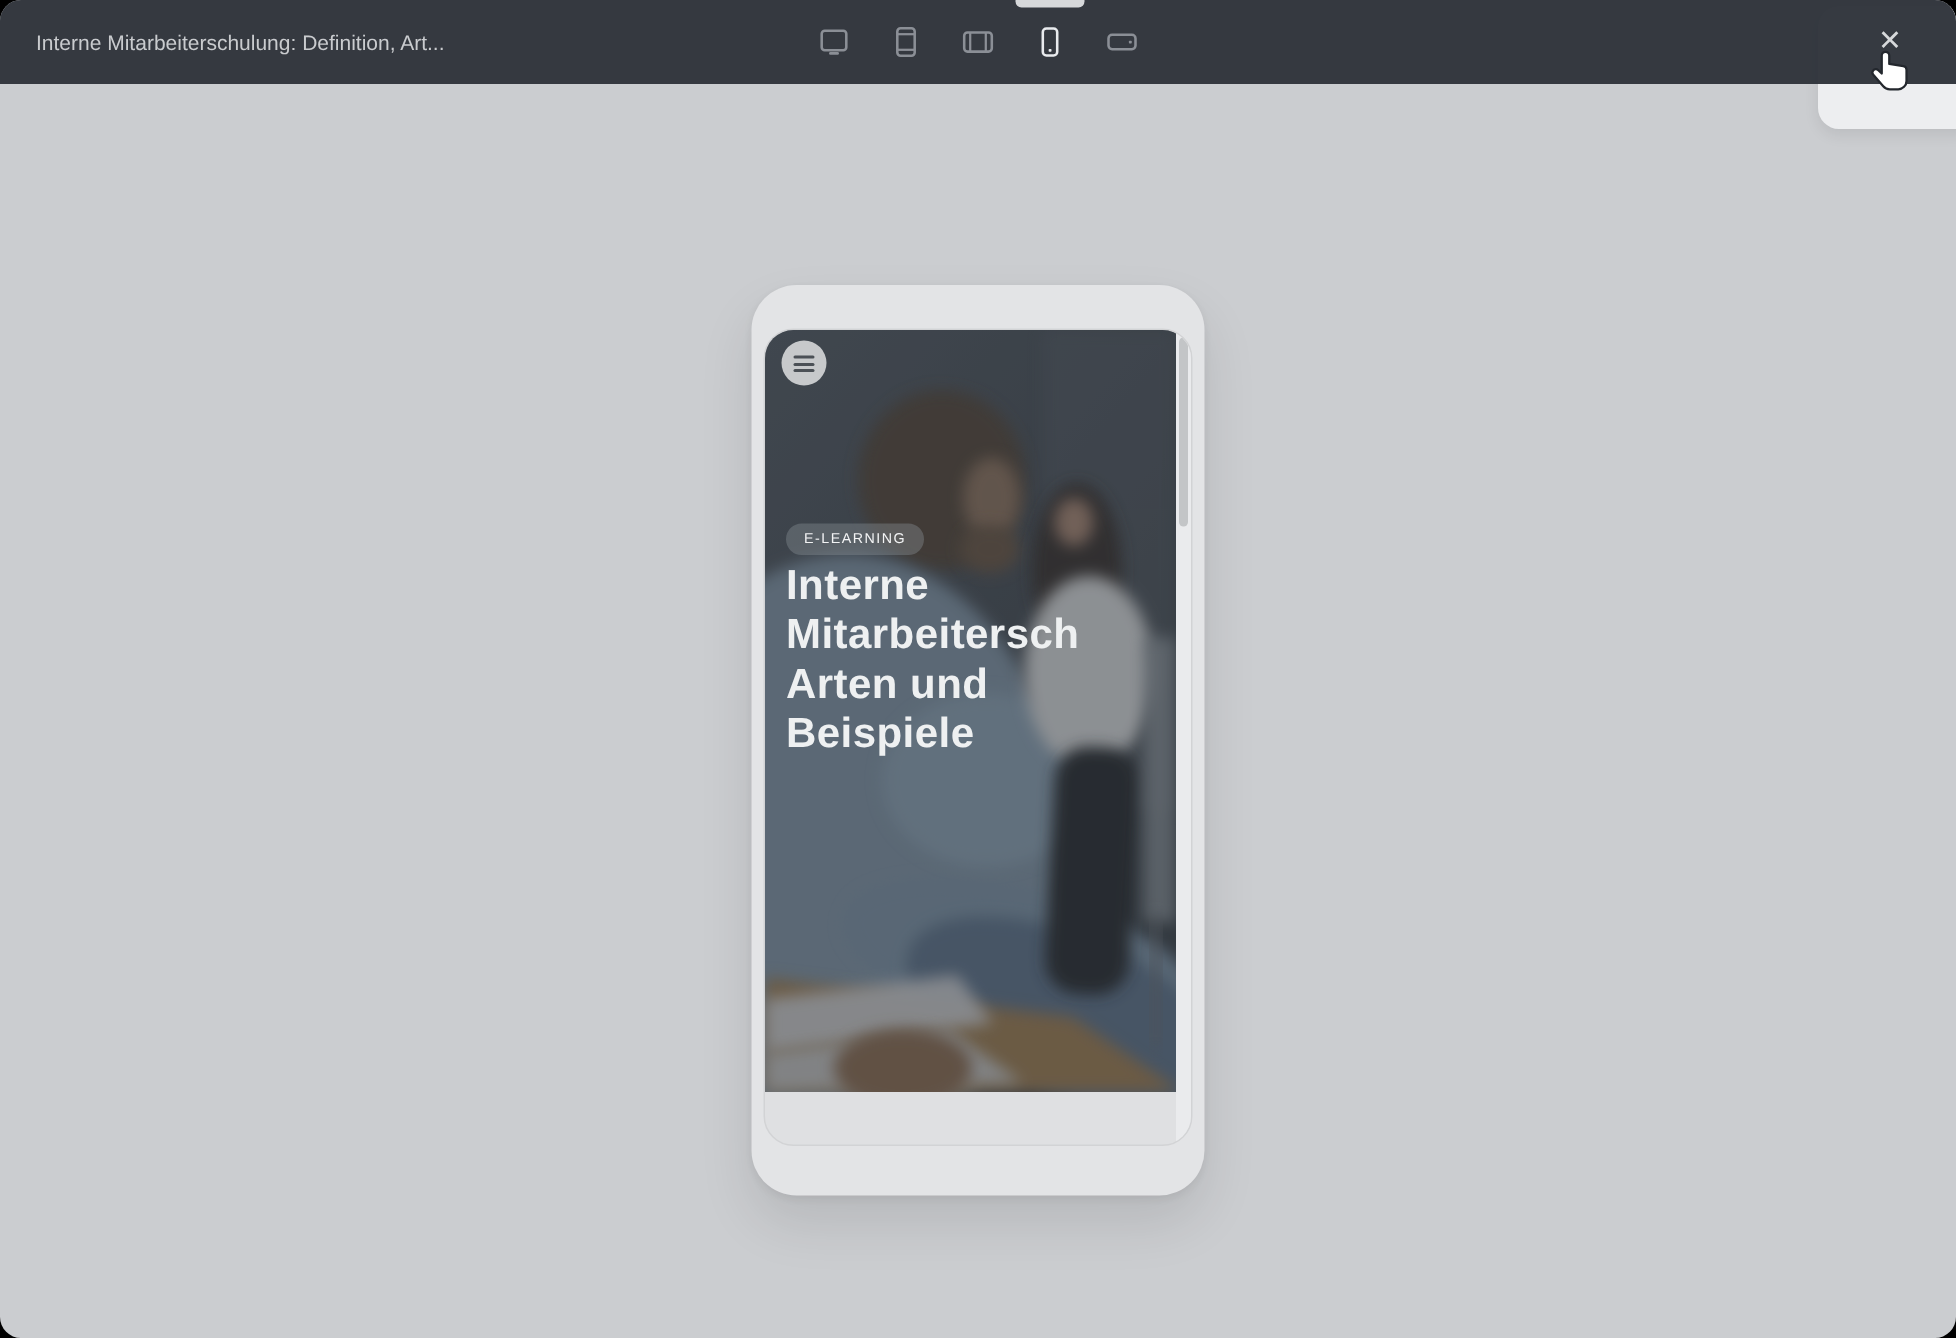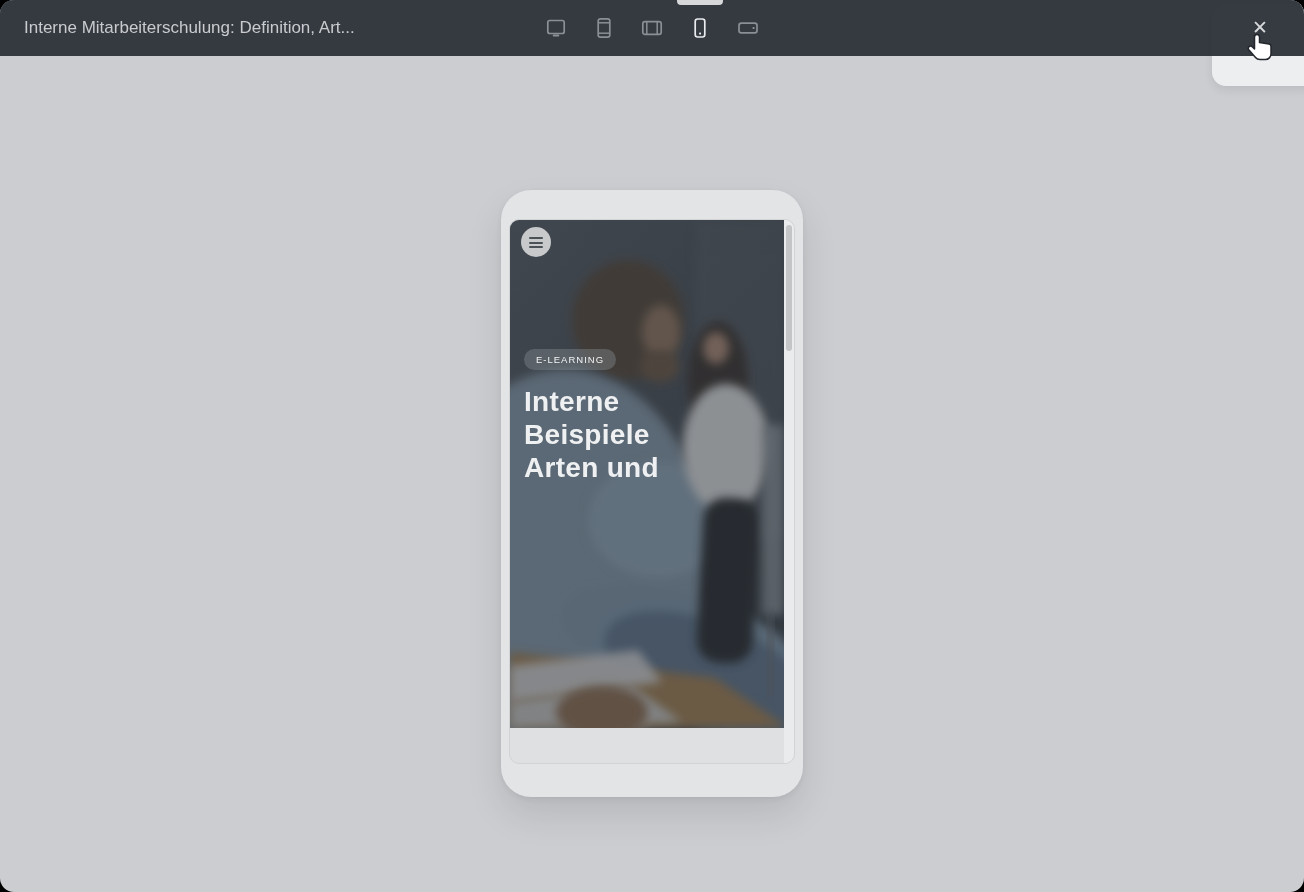--- a/index.html
+++ b/index.html
@@ -17,21 +17,21 @@
     box-shadow:0 4px 10px rgba(0,0,0,0.08);
   }
 
   
   .header {
     position:absolute; top:0; left:0; right:0; height:56px;
     background:rgba(47,52,59,0.97); z-index:2;
   }
   .header .title {
     position:absolute; left:24px; top:0; height:56px; line-height:56px;
-    color:#c9cbce; font-size:17px; white-space:nowrap;
+    color:#c9cbce; font-size:14px; white-space:nowrap;
   }
   .device-bar {
     position:absolute; left:50%; top:0; transform:translateX(-50%);
     height:56px; display:flex; align-items:center;
   }
   .dev-btn {
     width:48px; height:56px; display:flex; align-items:center; justify-content:center;
     background:none; border:none; cursor:pointer;
   }
   .dev-btn svg { display:block; }
@@ -50,42 +50,42 @@
   }
 
   
   .phone {
     position:absolute; left:501px; top:190px; width:302px; height:607px;
     background:#e3e4e6; border-radius:30px; z-index:0;
     box-shadow:0 18px 36px rgba(0,0,0,0.10), 0 2px 6px rgba(0,0,0,0.06);
   }
   .screen {
     position:absolute; left:8px; top:29px; width:286px; height:545px;
-    background:#dfe0e2; border:1px solid #d2d3d5; border-radius:10px; overflow:hidden;
+    background:#dfe0e2; border:1px solid #d2d3d5; border-radius:20px; overflow:hidden;
   }
   .photo {
     position:absolute; left:0; top:0; width:274px; height:508px; overflow:hidden;
   }
   .photo svg { display:block; }
 
   .menu-btn {
     position:absolute; left:11px; top:7px; width:30px; height:30px;
     border-radius:50%; background:#c7c9cb; border:none; cursor:pointer;
   }
   .menu-lines { position:absolute; left:8px; top:10px; width:14px; }
   .menu-lines span { display:block; height:2px; background:#4b5056; margin-bottom:2.5px; border-radius:1px; }
 
   .badge {
     position:absolute; left:14px; top:129px;
     padding:5px 12px 5px 12px; border-radius:11px;
     background:rgba(140,146,152,0.38); color:#f2f3f4;
     font-size:9.5px; letter-spacing:1px; font-weight:400;
   }
   .hero-heading {
-    position:absolute; left:14px; top:165px; width:246px;
+    position:absolute; left:14px; top:153px; width:246px;
     color:#eef0f1; font-size:28px; line-height:33px; font-weight:bold;
     letter-spacing:0.3px;
   }
 
   .scrollbar {
     position:absolute; right:0; top:0; width:10px; height:543px; background:#eaebed;
   }
   .scroll-thumb {
     position:absolute; left:2px; top:5px; width:6px; height:126px;
     background:#c3c5c7; border-radius:3px;
@@ -203,22 +203,23 @@
             <span></span>
               <span></span>
               <span></span>
           </span>
         </button>
 
         <div class="badge">E-LEARNING</div>
 
         <div class="hero-heading">
             <div>Interne</div>
+            <div>Mitarbeitersch</div>
+            <div>Arten und</div>
             <div>Beispiele</div>
-            <div>Arten und</div>
           </div>
 
         <div class="scrollbar">
           <div class="scroll-thumb"></div>
         </div>
 
       </div>
     </div>
   </main>
 

